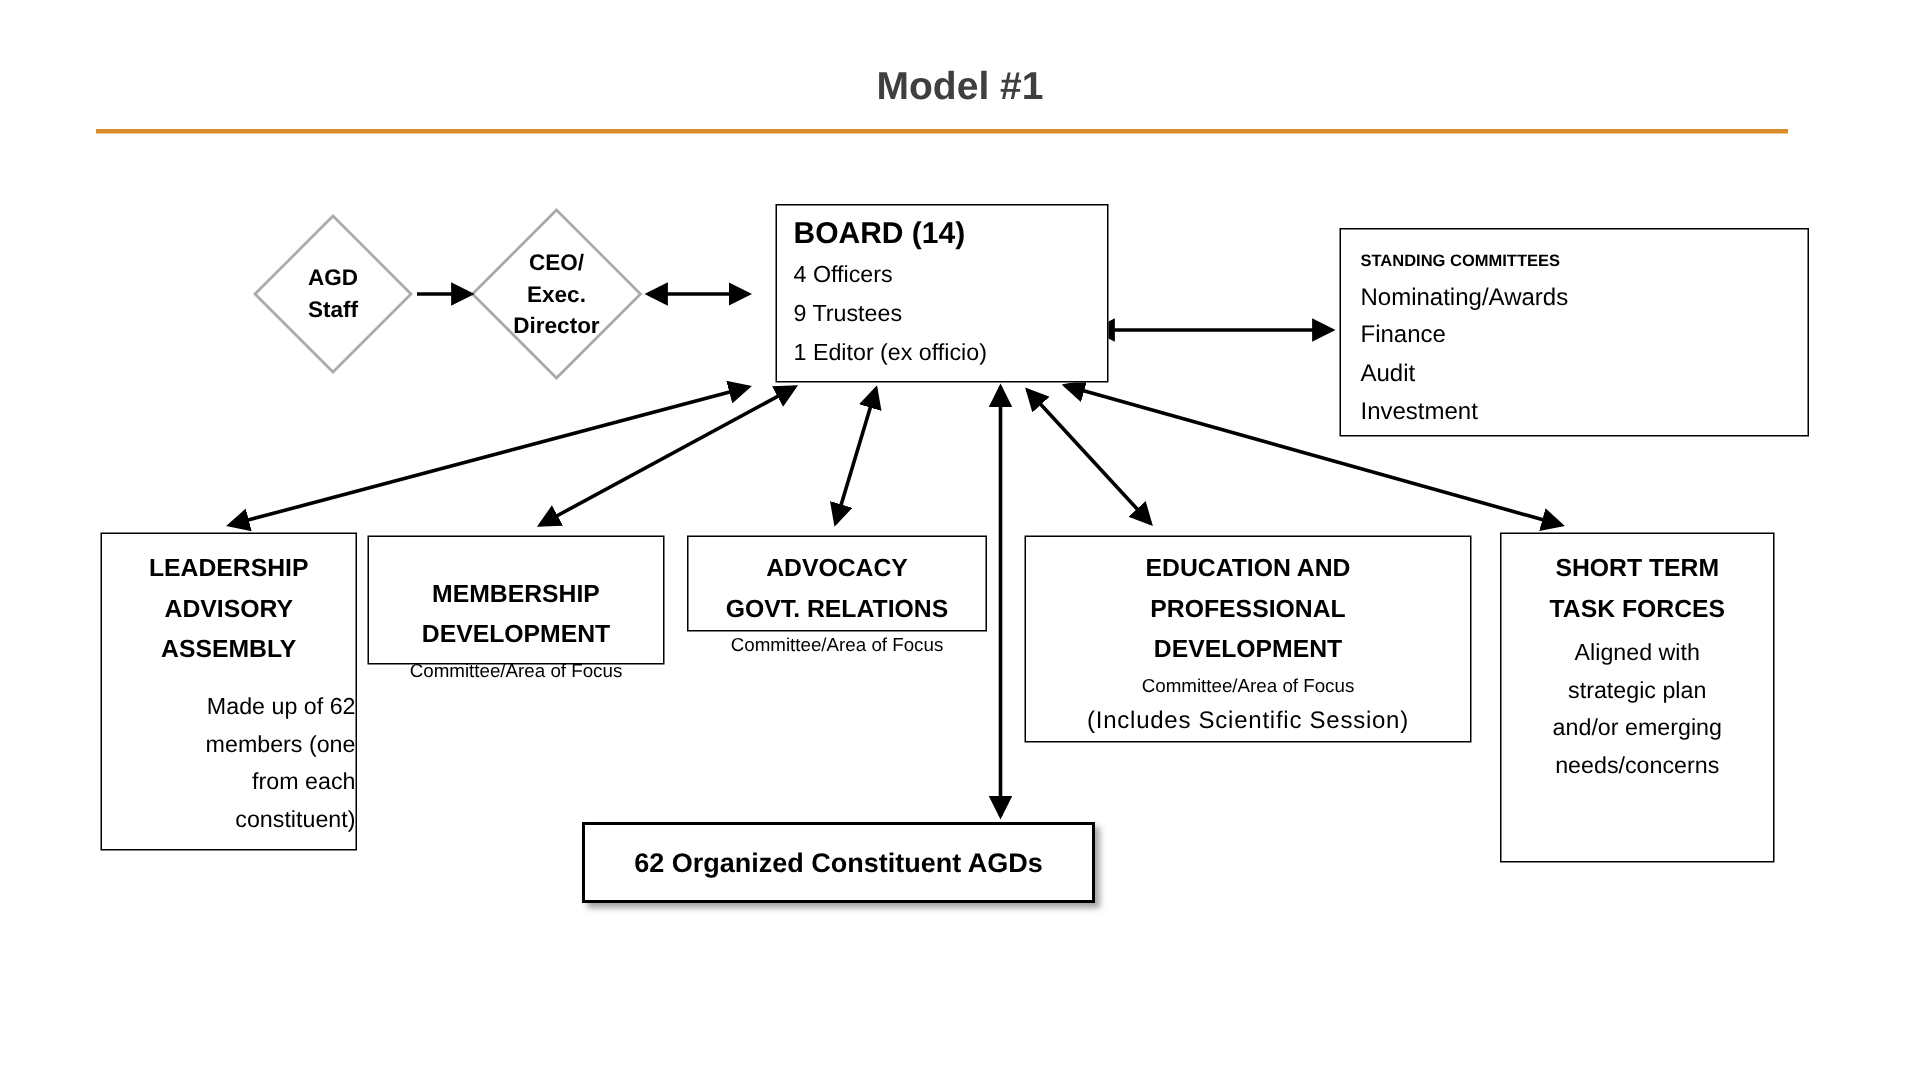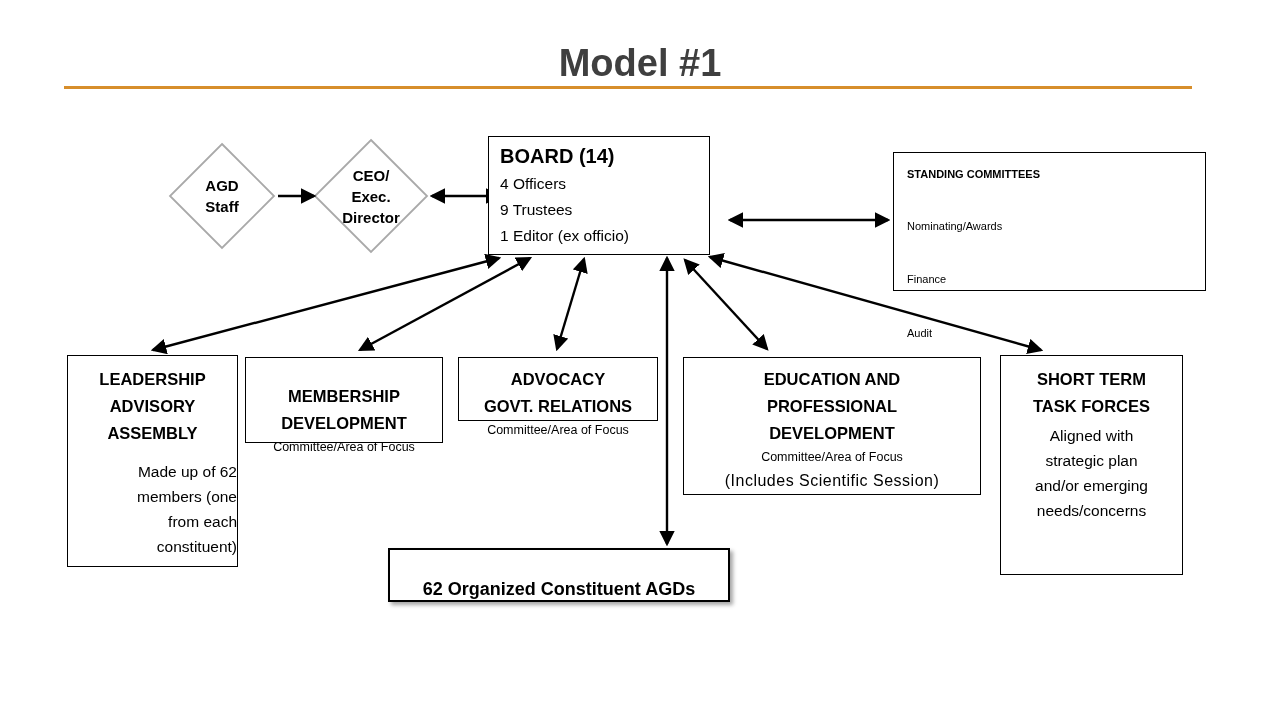--- a/index.html
+++ b/index.html
@@ -12,21 +12,21 @@
     background: #ffffff;
     font-family: "Liberation Sans", sans-serif;
     color: #000;
     overflow: hidden;
   }
   .slide-title {
     position: absolute;
     left: 0; right: 0;
     top: 42px;
     text-align: center;
-    font-size: 38px;
+    font-size: 26px;
     font-weight: bold;
     color: #3F3F3F;
   }
   .divider {
     position: absolute;
     left: 64px;
     top: 86px;
     width: 1128px;
     height: 3px;
     background: var(--accent);
@@ -36,43 +36,43 @@
     position: absolute;
     background: #fff;
     border: 1.6px solid #000;
     text-align: center;
   }
   .box-title-lg { font-size: 20px; font-weight: bold; }
   .bold-title { font-size: 16.5px; font-weight: bold; line-height: 27px; white-space: pre-line; }
   .body-text { font-size: 15.5px; line-height: 25px; white-space: pre-line; }
   .sub-small { font-size: 12.5px; font-weight: normal; line-height: 21px; }
 
-  .board-box { left: 488px; top: 136px; width: 222px; height: 119px; text-align: left; padding: 8px 6px 0 11px; }
+  .board-box { left: 517px; top: 136px; width: 222px; height: 119px; text-align: left; padding: 8px 6px 0 11px; }
   .board-box .box-title-lg { margin-bottom: 3px; }
   .board-line { font-size: 15.5px; line-height: 26px; }
 
   .standing-box { left: 893px; top: 152px; width: 313px; height: 139px; text-align: left; padding: 9px 6px 0 13px; }
   .standing-title { font-size: 11px; font-weight: bold; line-height: 24px; }
-  .standing-item { font-size: 11px; line-height: 25.3px; margin-top: 28px; }
+  .standing-item { font-size: 16px; line-height: 25.3px; }
 
   .leadership-box { left: 67px; top: 355px; width: 171px; height: 212px; padding-top: 10px; }
   .leadership-box .body-text { margin-top: 12px; text-align: right; }
 
   .membership-box { left: 245px; top: 357px; width: 198px; height: 86px; padding-top: 25px; }
   .advocacy-box { left: 458px; top: 357px; width: 200px; height: 64px; padding-top: 8px; }
   .education-box { left: 683px; top: 357px; width: 298px; height: 138px; padding-top: 8px; }
   .education-note { font-size: 16px; line-height: 25px; letter-spacing: 0.5px; }
   .shortterm-box { left: 1000px; top: 355px; width: 183px; height: 220px; padding-top: 10px; }
   .shortterm-box .body-text { margin-top: 3px; }
 
   .constituents-box {
     left: 388px; top: 548px; width: 342px; height: 54px;
     border-width: 2px;
     box-shadow: 3px 3px 4px rgba(0,0,0,0.35);
-    display: flex; align-items: flex-end; justify-content: center;
+    display: flex; align-items: center; justify-content: center;
     font-size: 18px; font-weight: bold;
   }
 
   .diamond-label {
     position: absolute;
     display: flex; align-items: center; justify-content: center;
     text-align: center;
     font-weight: bold;
     font-size: 15px;
     line-height: 21px;

